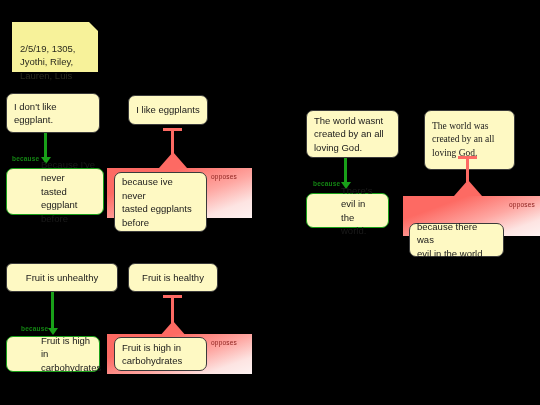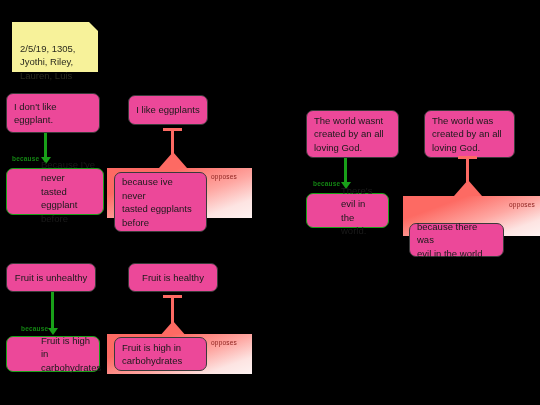--- a/index.html
+++ b/index.html
@@ -40,21 +40,21 @@
     right: 0;
     width: 9px;
     height: 9px;
     background: #000000;
     clip-path: polygon(100% 0, 100% 100%, 0 0);
   }
 
   
   .card {
     position: absolute;
-    background: #ec4899;
+    background: #fef9c3;
     border: 1.5px solid #3a3a3a;
     border-radius: 7px;
     box-sizing: border-box;
     font-size: 9.5px;
     line-height: 13.5px;
     padding: 5px 7px;
     color: #1a1a1a;
     display: flex;
     flex-direction: column;
     justify-content: center;
@@ -171,37 +171,37 @@
 loving God.</span>
   </div>
   <div class="green-conn" style="left:344px; top:158px; height:28px;"></div>
   <div class="green-arrow" style="left:340.5px; top:182px;"></div>
   <div class="because-label" style="left:313px; top:180px;">because</div>
   <div class="card green" style="left:306px; top:193px; width:83px; height:35px;">
     <span class="txt">There's evil in the
 world.</span>
   </div>
 
-  <div class="card" style="left:424px; top:110px; width:91px; height:48px;">
+  <div class="card" style="left:424px; top:110px; width:91px; height:60px;font-family:Liberation Serif, serif;">
     <span class="txt">The world was
 created by an all
 loving God.</span>
   </div>
   <div class="red-conn-bar" style="left:458px; top:156px; width:19px;"></div>
   <div class="red-conn-stem" style="left:466px; top:156px; height:26px;"></div>
   <div class="red-funnel" style="left:453.5px; top:180px;"></div>
   <div class="oppose-panel" style="left:403px; top:196px; width:137px; height:40px;">
   </div>
   <div class="oppose-label" style="left:509px; top:201px;">opposes</div>
   <div class="card" style="left:409px; top:199px; width:95px; height:34px;margin-top:24px;">
     <span class="txt">because there was
 evil in the world</span>
   </div>
 
-  <div class="card center" style="left:6px; top:263px; width:90px; height:29px;">
+  <div class="card center" style="left:6px; top:263px; width:112px; height:29px;border-radius:6px;">
     <span class="txt">Fruit is unhealthy</span>
   </div>
   <div class="green-conn" style="left:51px; top:292px; height:40px;"></div>
   <div class="green-arrow" style="left:47.5px; top:328px;"></div>
   <div class="because-label" style="left:21px; top:325px;">because</div>
   <div class="card green" style="left:6px; top:336px; width:94px; height:36px;">
     <span class="txt">Fruit is high in
 carbohydrates</span>
   </div>
 

